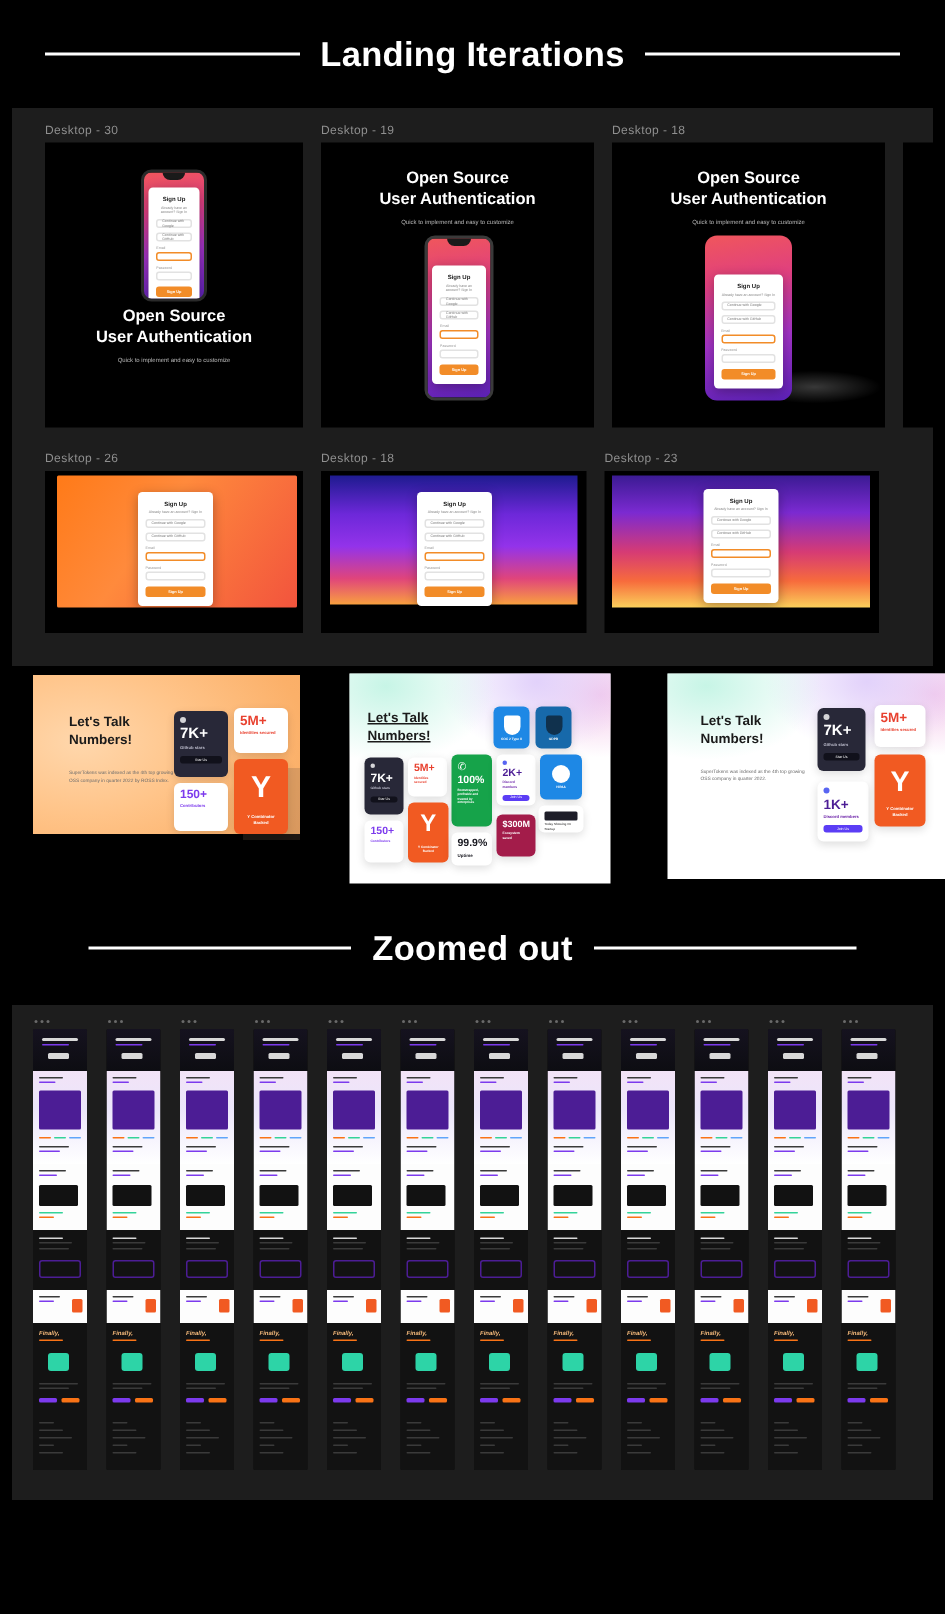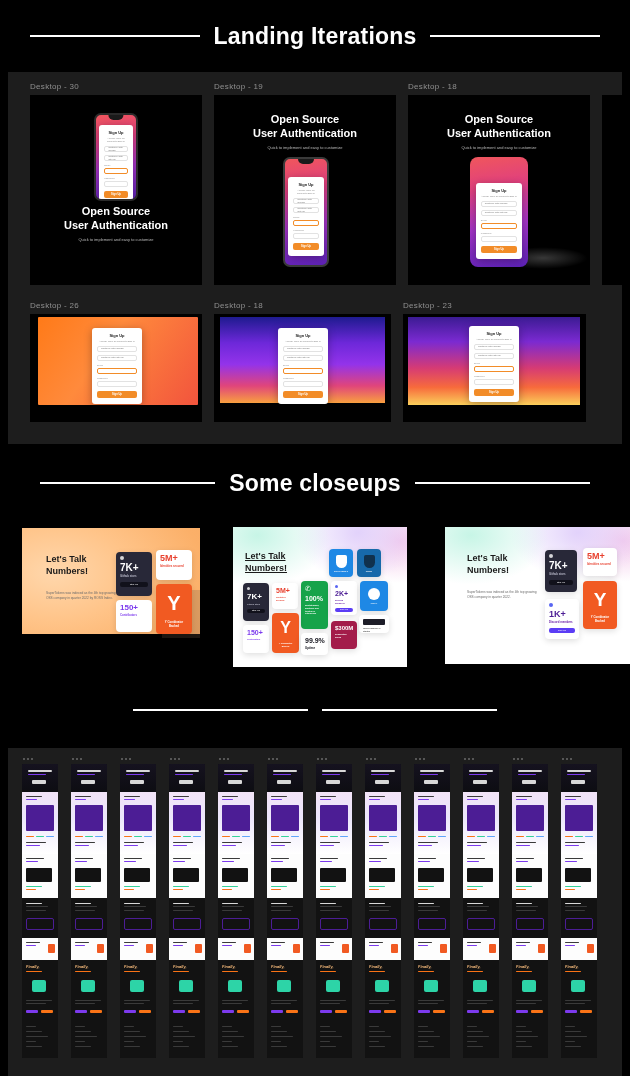--- a/index.html
+++ b/index.html
@@ -283,25 +283,20 @@
             <div class="sc-in focus"></div>
             <div class="sc-lbl">Password</div>
             <div class="sc-in"></div>
             <div class="sc-btn">Sign Up</div>
           </div>
         </div>
       </div>
     </div>
   </div>
 
-  <div class="section-head" style="height:78px;">
-    <div class="rule short"></div>
-    <div class="title">Some closeups</div>
-    <div class="rule short"></div>
-  </div>
 
   <div id="closeups" style="height:150px;">
 
     <div class="cu" style="width:200px;height:150px;background:#000;">
       <div class="cu-inner cu-bg-orange" style="left:22px;right:0;top:6px;bottom:38px;">
         <div style="position:absolute;left:24px;top:26px;white-space:pre-line;" class="ltn-h">Let's Talk
 Numbers!</div>
         <div style="position:absolute;left:24px;top:58px;" class="ltn-p">SuperTokens was indexed as the 4th top growing OSS company in quarter 2022 by ROSS Index.</div>
         <div style="position:absolute;left:140px;top:62px;width:66px;height:48px;background:rgba(120,90,70,.25);"></div>
         <div class="stat s-dark" style="left:94px;top:24px;width:36px;height:44px;">
@@ -416,20 +411,21 @@
         <div class="stat s-orange" style="left:138px;top:54px;width:34px;height:48px;text-align:center;">
           <div class="big" style="font-size:19px;margin-top:5px;">Y</div>
           <div class="sm" style="margin-top:7px;">Y Combinator Backed</div>
         </div>
       </div>
     </div>
   </div>
 
   <div class="section-head" style="height:76px;">
     <div class="rule short"></div>
+    <div class="title">Zoomed out</div>
     <div class="rule short"></div>
   </div>
 
   <div class="panel" id="zoomed">
     <div id="zgrid">
         <div class="zcol" style="left: 14px; width: 36px;">
           <div class="zdots">
             <i></i>
             <i></i>
             <i></i>

